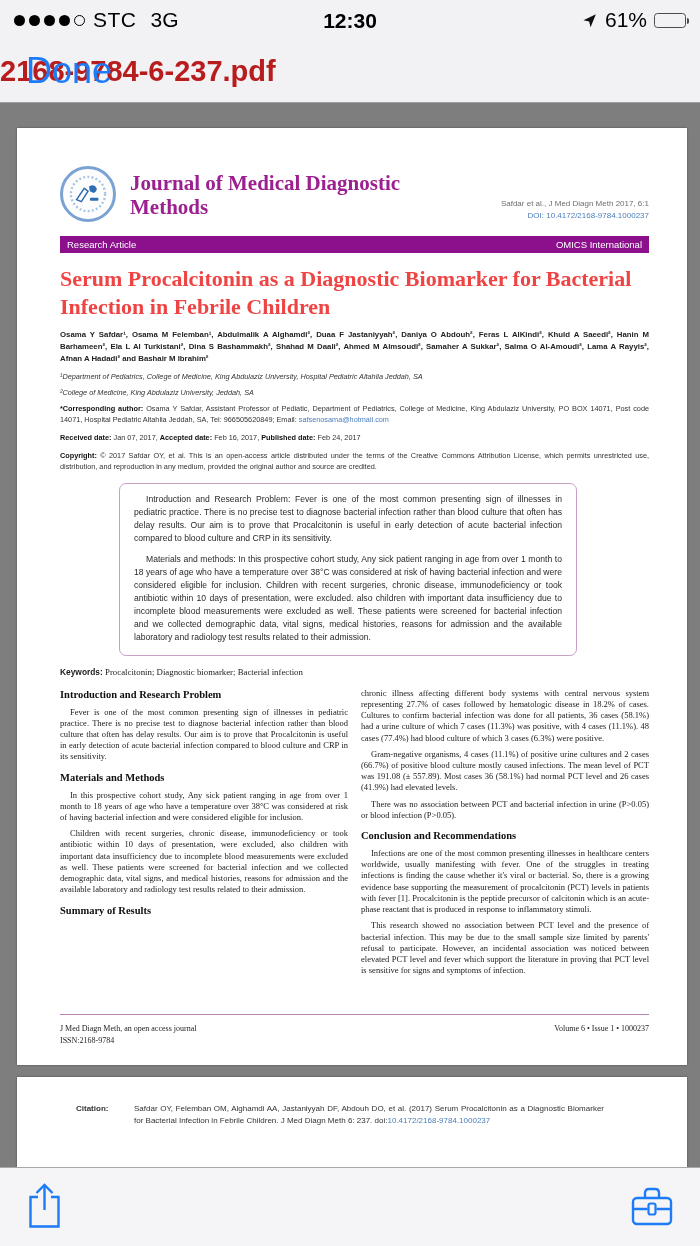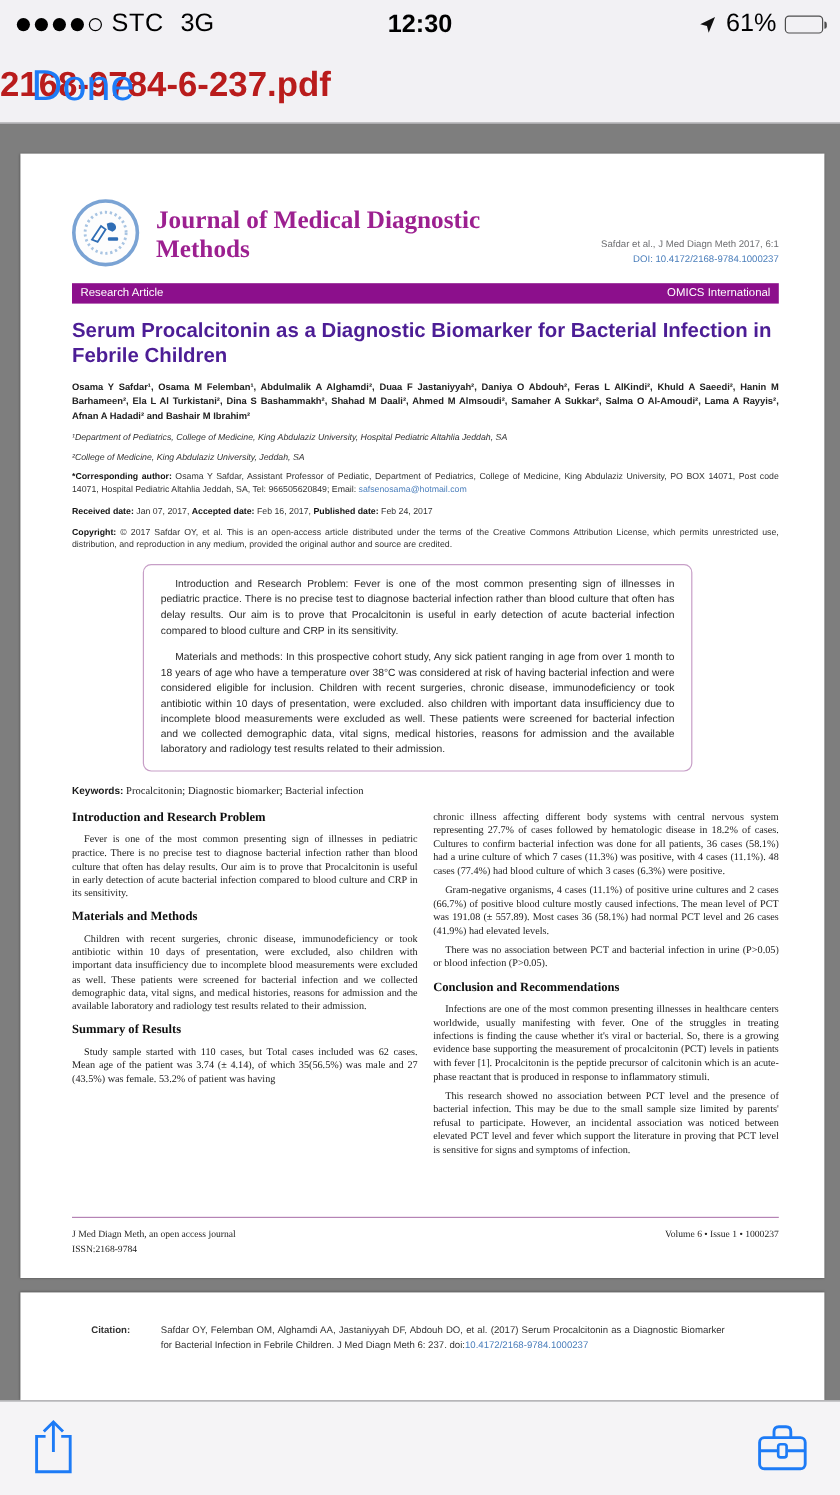--- a/index.html
+++ b/index.html
@@ -30,21 +30,21 @@
   .page1 { margin-top:24px; height:937px; padding:38px 38px 18px 43px; display:flex; flex-direction:column; overflow:hidden; }
   .page2 { margin-top:12px; height:90px; padding:26px 42px 0 43px; overflow:hidden; }
 
   
   .j-head { display:flex; align-items:flex-start; }
   .logo { width:56px; height:56px; border-radius:50%; border:3px solid #7aa3d4; background:#fdfdfd; flex:0 0 auto; display:flex; align-items:center; justify-content:center; }
   .j-name { font-family:"Liberation Serif", serif; font-weight:bold; color:#9c2090; font-size:21px; line-height:1.12; width:280px; margin-left:14px; margin-top:6px; }
   .j-meta { margin-left:auto; text-align:right; font-size:8px; color:#6d6e71; line-height:1.5; margin-top:32px; }
   .j-doi { color:#4a7ebb; }
   .banner { margin-top:14px; background:#8c0f8c; color:#fff; font-size:9.5px; font-weight:normal; display:flex; justify-content:space-between; padding:3px 7px; }
-  .art-title { font-family:Liberation Sans, sans-serif; font-size:17px; color:#4c1d95; margin-top:12px; line-height:1.25; }
+  .art-title { font-family:Liberation Serif, serif; font-size:22px; color:#ef4444; margin-top:12px; line-height:1.25; }
   .authors { font-size:7.8px; font-weight:bold; color:#222; margin-top:9px; line-height:1.55; text-align:justify; }
   .affil { font-size:7.3px; font-style:italic; color:#333; margin-top:7px; }
   .fine { font-size:7.3px; color:#333; margin-top:7px; line-height:1.5; text-align:justify; }
   .fine b { color:#111; }
   .link { color:#4a7ebb; text-decoration:none; }
 
   
   .abstract-box { margin:10px 72px 0 59px; border:1px solid #c79fc7; border-radius:7px; padding:9px 14px 11px 14px; }
   .abstract-box h3 { font-size:10px; color:#111; margin-bottom:9px; }
   .abstract-box p { font-size:8.6px; color:#2a2a2a; line-height:1.5; text-align:justify; text-indent:12px; }
@@ -150,23 +150,23 @@
       <p>Materials and methods: In this prospective cohort study, Any sick patient ranging in age from over 1 month to 18 years of age who have a temperature over 38°C was considered at risk of having bacterial infection and were considered eligible for inclusion. Children with recent surgeries, chronic disease, immunodeficiency or took antibiotic within 10 days of presentation, were excluded. also children with important data insufficiency due to incomplete blood measurements were excluded as well. These patients were screened for bacterial infection and we collected demographic data, vital signs, medical histories, reasons for admission and the available laboratory and radiology test results related to their admission.</p>
     </div>
 
     <div class="keywords"><b>Keywords:</b><span> Procalcitonin; Diagnostic biomarker; Bacterial infection</span></div>
 
     <div class="cols">
       <div class="col">
         <h2 style="margin-top:2px;">Introduction and Research Problem</h2>
         <p>Fever is one of the most common presenting sign of illnesses in pediatric practice. There is no precise test to diagnose bacterial infection rather than blood culture that often has delay results. Our aim is to prove that Procalcitonin is useful in early detection of acute bacterial infection compared to blood culture and CRP in its sensitivity.</p>
         <h2>Materials and Methods</h2>
+        <p>In this prospective cohort study, Any sick patient ranging in age from over 1 month to 18 years of age who have a temperature over 38°C was considered at risk of having bacterial infection and were considered eligible for inclusion.</p>
         <p>Children with recent surgeries, chronic disease, immunodeficiency or took antibiotic within 10 days of presentation, were excluded, also children with important data insufficiency due to incomplete blood measurements were excluded as well. These patients were screened for bacterial infection and we collected demographic data, vital signs, and medical histories, reasons for admission and the available laboratory and radiology test results related to their admission.</p>
         <h2>Summary of Results</h2>
-        <p>Study sample started with 110 cases, but Total cases included was 62 cases. Mean age of the patient was 3.74 (± 4.14), of which 35(56.5%) was male and 27 (43.5%) was female. 53.2% of patient was having</p>
       </div>
       <div class="col">
         <p style="text-indent:0; margin-top:2px;">chronic illness affecting different body systems with central nervous system representing 27.7% of cases followed by hematologic disease in 18.2% of cases. Cultures to confirm bacterial infection was done for all patients, 36 cases (58.1%) had a urine culture of which 7 cases (11.3%) was positive, with 4 cases (11.1%). 48 cases (77.4%) had blood culture of which 3 cases (6.3%) were positive.</p>
         <p>Gram-negative organisms, 4 cases (11.1%) of positive urine cultures and 2 cases (66.7%) of positive blood culture mostly caused infections. The mean level of PCT was 191.08 (± 557.89). Most cases 36 (58.1%) had normal PCT level and 26 cases (41.9%) had elevated levels.</p>
         <p>There was no association between PCT and bacterial infection in urine (P&gt;0.05) or blood infection (P&gt;0.05).</p>
         <h2>Conclusion and Recommendations</h2>
         <p>Infections are one of the most common presenting illnesses in healthcare centers worldwide, usually manifesting with fever. One of the struggles in treating infections is finding the cause whether it's viral or bacterial. So, there is a growing evidence base supporting the measurement of procalcitonin (PCT) levels in patients with fever [1]. Procalcitonin is the peptide precursor of calcitonin which is an acute-phase reactant that is produced in response to inflammatory stimuli.</p>
         <p>This research showed no association between PCT level and the presence of bacterial infection. This may be due to the small sample size limited by parents' refusal to participate. However, an incidental association was noticed between elevated PCT level and fever which support the literature in proving that PCT level is sensitive for signs and symptoms of infection.</p>
       </div>
     </div>

